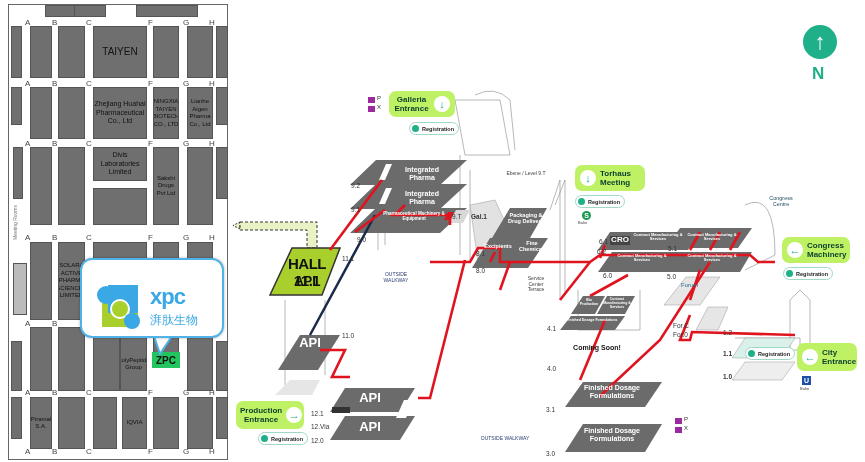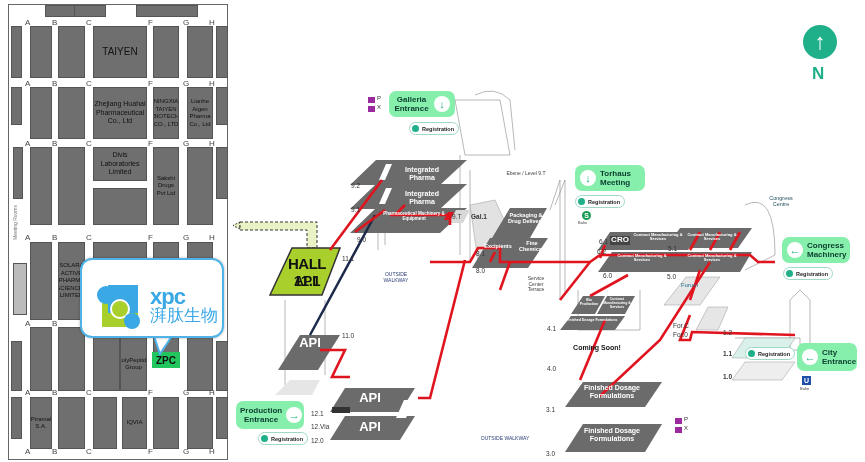--- a/index.html
+++ b/index.html
@@ -7,24 +7,24 @@
   .abs{position:absolute;}
   
   #floorplan{position:absolute;left:8px;top:4px;width:218px;height:454px;border:1px solid #666;background:#fff;}
   .booth{position:absolute;background:#6f6f6f;border:1px solid #555;color:#111;font-size:6px;text-align:center;display:flex;align-items:center;justify-content:center;line-height:1.25;overflow:hidden;}
   .booth.big{font-size:7px;}
   .booth.matrix{font-size:10px;}
   .colL{position:absolute;font-size:8px;color:#444;}
   .callout{position:absolute;left:80px;top:258px;width:140px;height:76px;background:#fff;border:2px solid #4fb3e8;border-radius:12px;box-shadow:0 0 3px rgba(0,0,0,.3);}
   .callout-title{position:absolute;left:4px;top:2px;font-size:14px;color:#2f9ee0;font-family:"DejaVu Sans",sans-serif;white-space:nowrap;}
   .xpc-text{position:absolute;left:68px;top:24px;font-size:22px;font-weight:bold;color:#3aa8e4;letter-spacing:-1px;}
-  .xpc-cn{position:absolute;left:68px;top:44px;font-size:17px;color:#3aa8e4;font-family:Liberation Serif, serif;}
+  .xpc-cn{position:absolute;left:68px;top:52px;font-size:12px;color:#3aa8e4;font-family:Liberation Serif, serif;}
   .zpc{position:absolute;left:152px;top:352px;width:28px;height:16px;background:#22c55e;color:#111;font-weight:bold;font-size:10px;display:flex;align-items:center;justify-content:center;font-family:"Liberation Sans",sans-serif;}
   
-  .entrance{position:absolute;background:#86efac;border-radius:7px;color:#0b3d2e;font-weight:bold;font-size:8px;line-height:1.15;display:flex;align-items:center;}
+  .entrance{position:absolute;background:#bef264;border-radius:7px;color:#0b3d2e;font-weight:bold;font-size:8px;line-height:1.15;display:flex;align-items:center;}
   .entrance .txt{padding:0 4px;}
   .circ{width:16px;height:16px;border-radius:50%;background:#fff;color:#1fb08a;display:flex;align-items:center;justify-content:center;font-size:11px;font-weight:bold;flex:0 0 16px;}
   .reg{position:absolute;border:1px solid #9fd9c6;border-radius:8px;background:#fff;font-size:5.5px;font-weight:bold;color:#222;display:flex;align-items:center;padding:1px 4px 1px 2px;height:9px;}
   .reg .dot{width:7px;height:7px;border-radius:50%;background:#1fb08a;margin-right:3px;}
   .lvl{position:absolute;font-size:6.5px;color:#333;}
   .lbl-w{position:absolute;color:#fff;font-weight:bold;text-align:center;line-height:1.1;}
   .lbl-k{position:absolute;color:#111;font-weight:bold;text-align:center;line-height:1.1;}
   .mini{position:absolute;font-size:5px;color:#444;text-align:center;line-height:1.1;}
   .north{position:absolute;left:803px;top:25px;width:34px;height:34px;border-radius:50%;background:#1fb08a;color:#fff;display:flex;align-items:center;justify-content:center;font-size:22px;}
   .north-n{position:absolute;left:812px;top:64px;font-size:17px;font-weight:bold;color:#1fb08a;}

